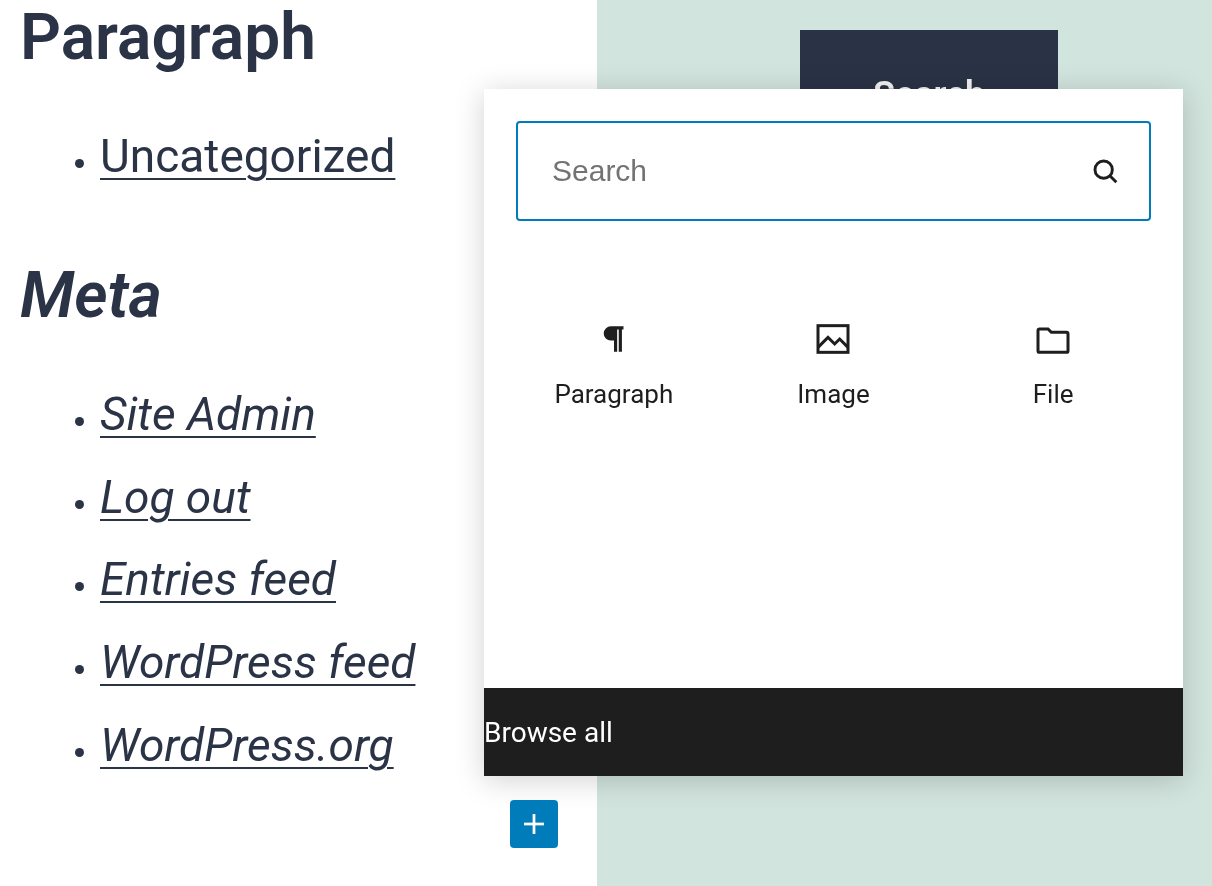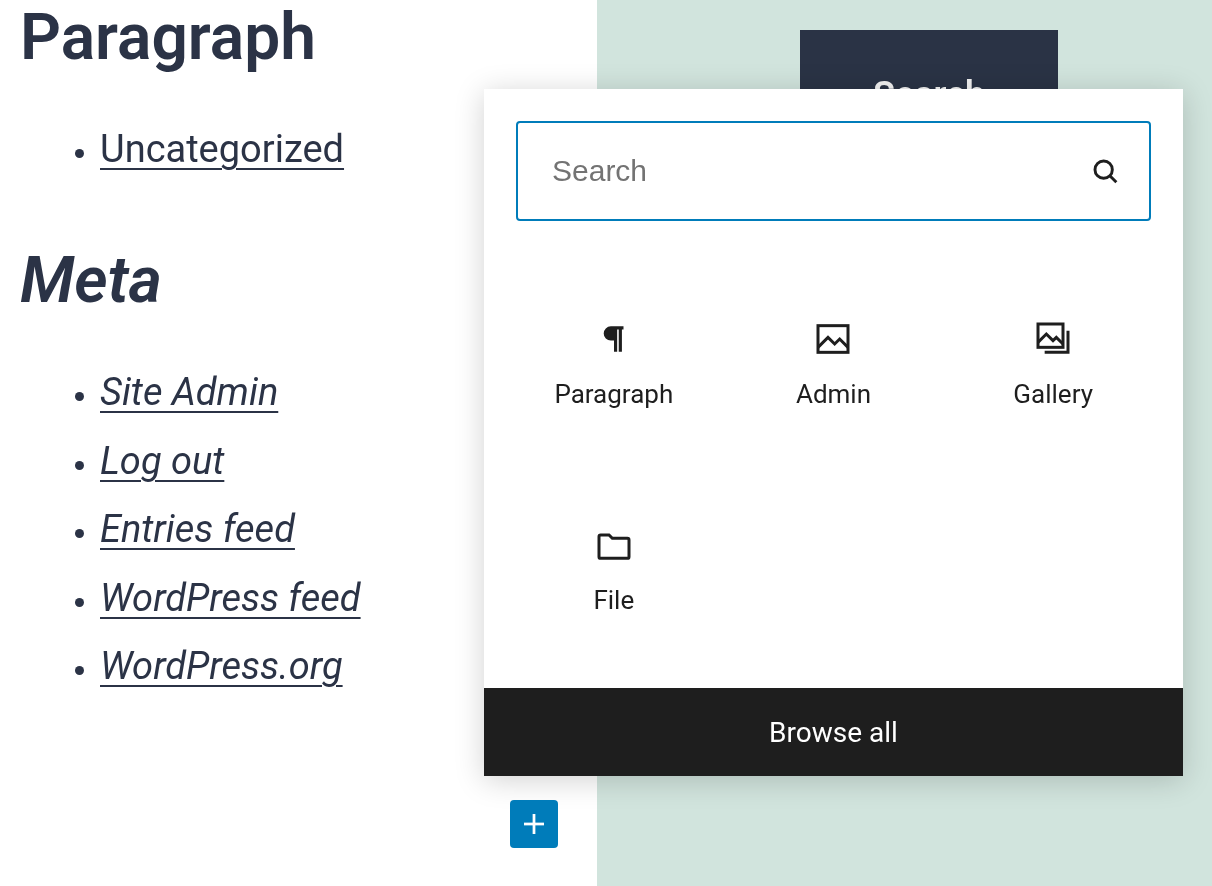--- a/index.html
+++ b/index.html
@@ -61,21 +61,21 @@
   }
   .section-categories { margin-top: 0px; }
   .section-meta { margin-top: 60px; font-style: italic; }
 
   .sidebar ul {
     list-style: disc;
     padding-left: 80px;
     margin: 0;
   }
   .sidebar li {
-    font-size: 38px;
+    font-size: 46px;
     line-height: 1.8;
     color: #2b3346;
   }
   .sidebar li::marker {
     font-size: 30px;
   }
   .sidebar a {
     color: #2b3346;
     text-decoration: underline;
     text-decoration-thickness: 2px;
@@ -156,21 +156,20 @@
     color: #1e1e1e;
   }
 
   .browse-all {
     height: 88px;
     background: #1e1e1e;
     color: #ffffff;
     font-size: 28px;
     display: flex;
     align-items: center;
-    justify-content: center;
     cursor: pointer;
   }
 
   
   .plus-btn {
     position: absolute;
     top: 800px;
     left: 510px;
     width: 48px;
     height: 48px;
@@ -251,34 +250,24 @@
         <span class="block-label">Paragraph</span>
       </div>
 
       <div class="block-item">
         <span class="block-icon">
           <svg width="40" height="40" viewBox="0 0 24 24" fill="none" stroke="currentColor" stroke-width="1.8">
             <rect x="3" y="4" width="18" height="16"></rect>
             <polyline points="3,17 9,11 13,15 16,12 21,17"></polyline>
           </svg>
         </span>
-        <span class="block-label">Admin</span>
-      </div>
-
-
-      <div class="block-item">
-        <span class="block-icon">
-          <svg width="42" height="42" viewBox="0 0 24 24" fill="none" stroke="currentColor" stroke-width="1.8">
-            <rect x="3" y="3" width="15" height="14"></rect>
-            <polyline points="3,14 8,9 12,13 14,11 18,15"></polyline>
-            <polyline points="7,20 21,20 21,7"></polyline>
-          </svg>
-        </span>
-        <span class="block-label">Gallery</span>
-      </div>
+        <span class="block-label">Image</span>
+      </div>
+
+
 
       <div class="block-item">
         <span class="block-icon">
           <svg width="40" height="40" viewBox="0 0 24 24" fill="none" stroke="currentColor" stroke-width="1.8">
             <path d="M3 7 L3 19 Q3 20 4 20 L20 20 Q21 20 21 19 L21 9 Q21 8 20 8 L11 8 L9 6 L4 6 Q3 6 3 7 Z"></path>
           </svg>
         </span>
         <span class="block-label">File</span>
       </div>
 

